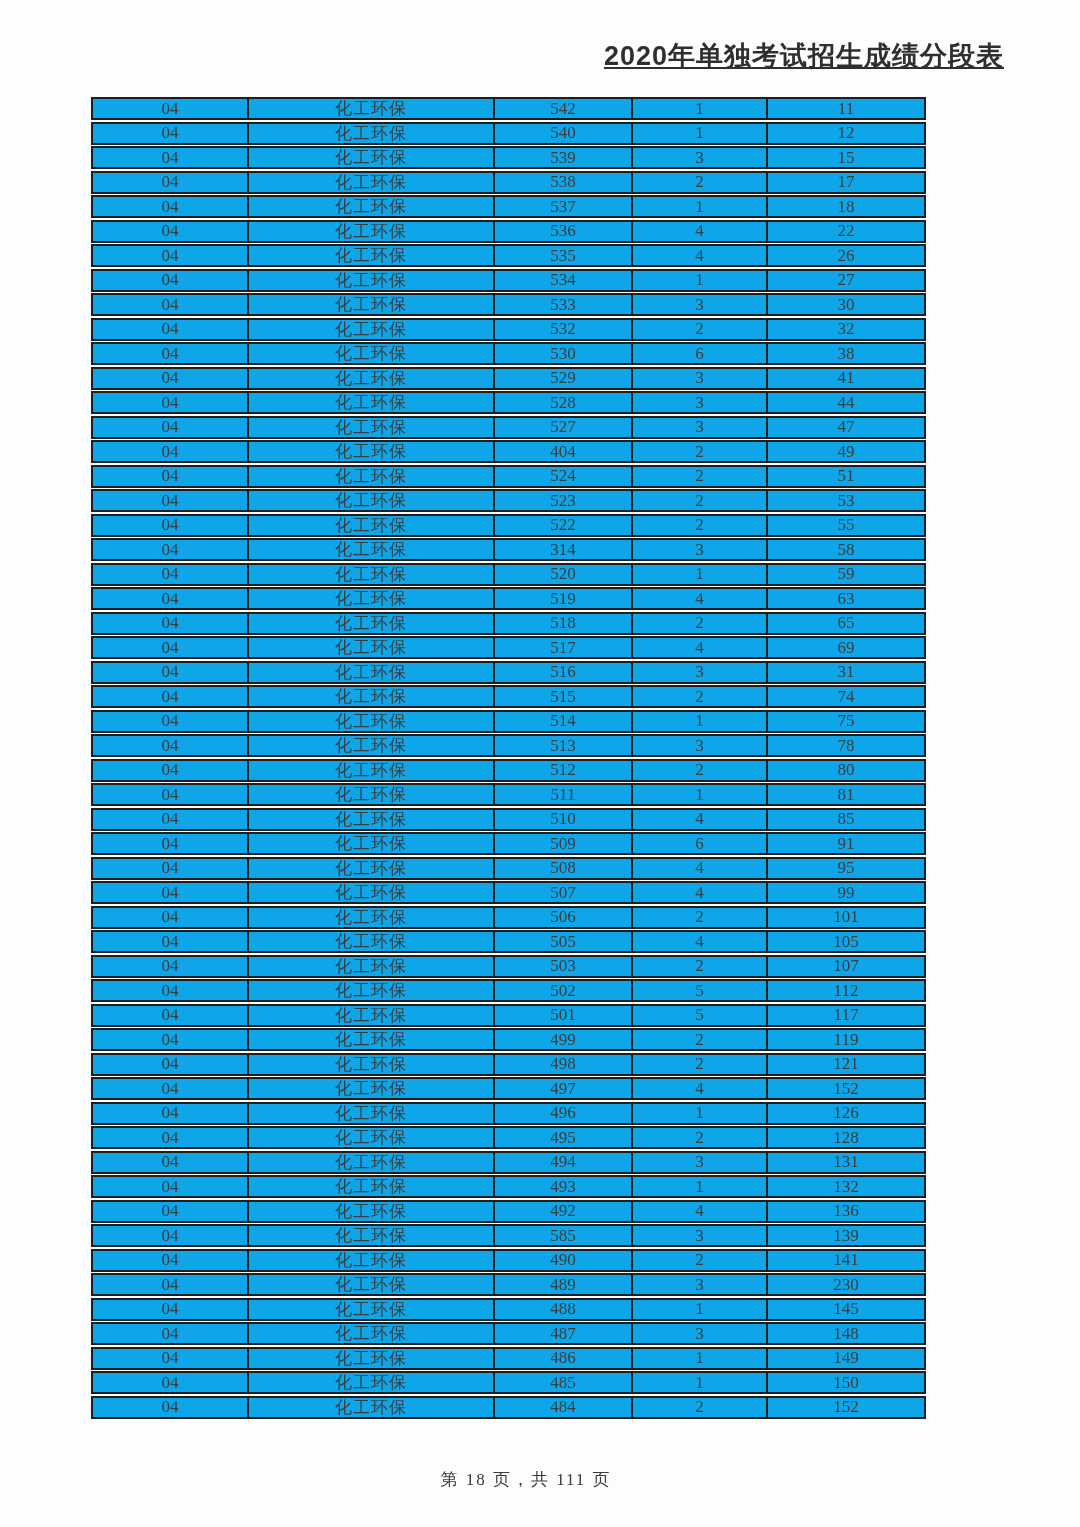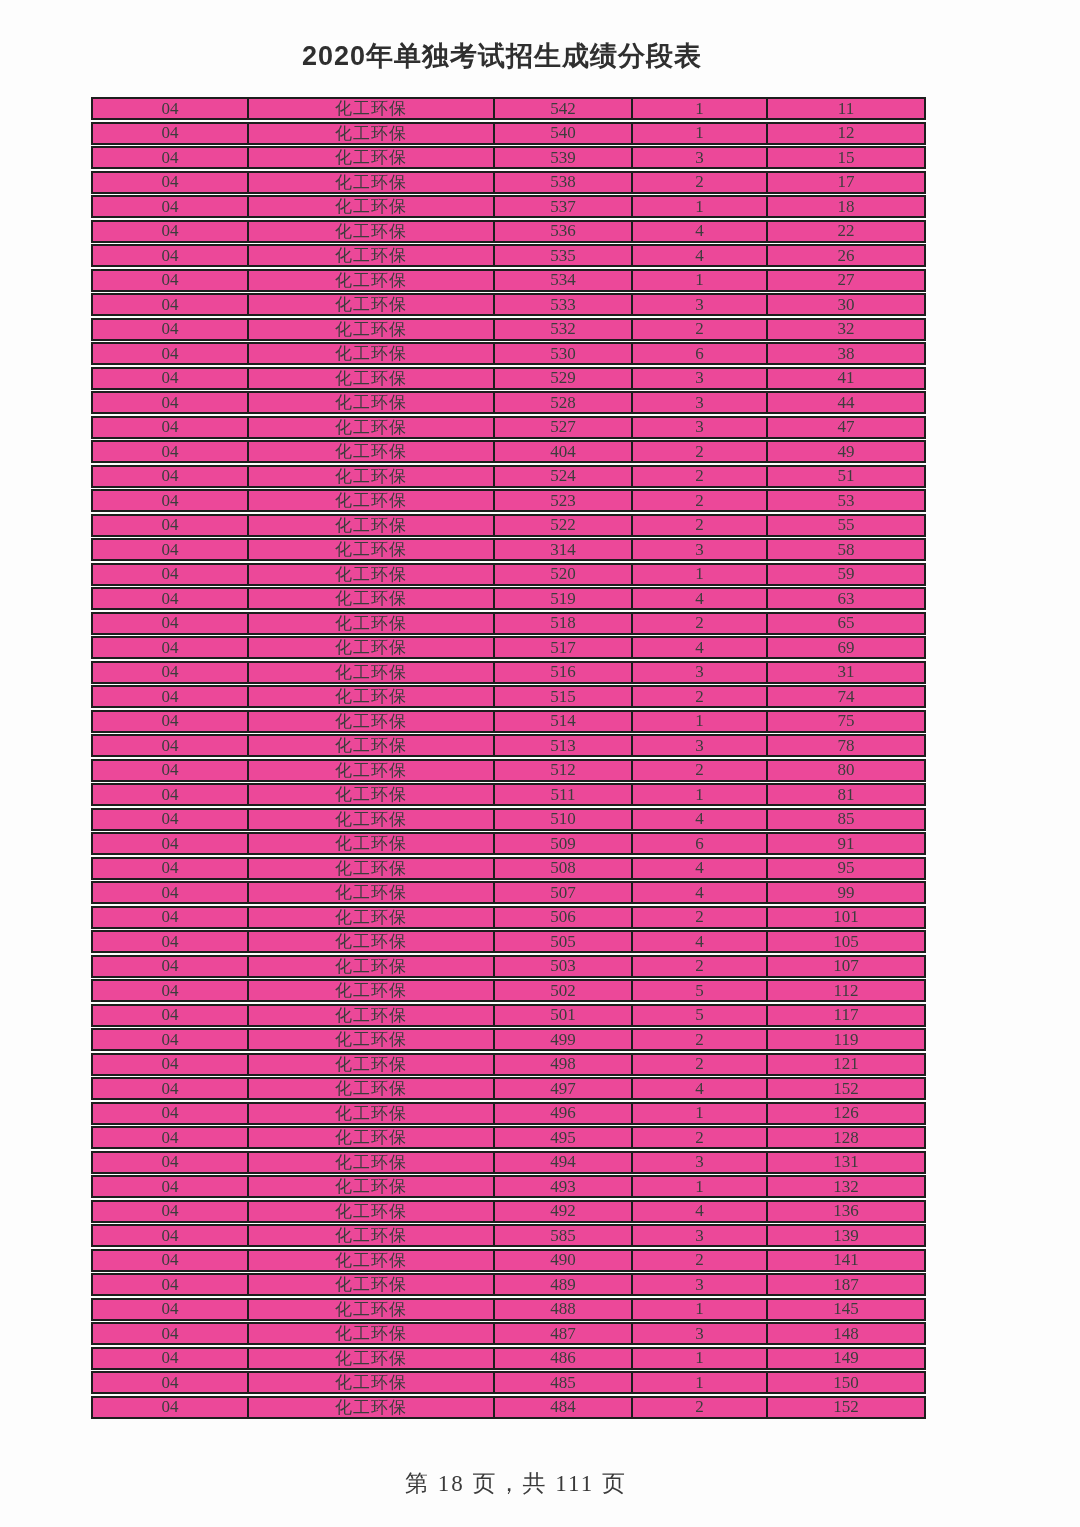--- a/index.html
+++ b/index.html
@@ -12,41 +12,42 @@
     background: #fdfdfd;
     position: relative;
     font-family: "Liberation Serif", serif;
     overflow: hidden;
   }
   .page-title {
     position: absolute;
     top: 38px;
     left: 0;
     width: 1004px;
-    text-align: center;
+    text-align: right;
     font-family: "Liberation Sans", sans-serif;
     font-weight: bold;
     font-size: 27px;
     color: #2f2f2f;
     letter-spacing: 1px;
+    text-decoration: underline;
   }
   .score-table {
     position: absolute;
     left: 91px;
     top: 97px;
     width: 835px;
   }
   .score-row {
     display: grid;
     grid-template-columns: 154px 246px 138px 135px auto;
     box-sizing: border-box;
     border: 2px solid #1e1e1e;
     margin-bottom: 1.5px;
     height: 23px;
-    background: #ec4899;
+    background: #0ea5e9;
   }
   .cell {
     box-sizing: border-box;
     display: flex;
     align-items: center;
     justify-content: center;
     font-size: 17px;
     color: #3d3d3d;
     border-left: 2px solid #1e1e1e;
     overflow: hidden;
@@ -55,24 +56,24 @@
   .cell:first-child {
     border-left: none;
   }
   .cell.major {
     letter-spacing: 1px;
     font-family: Liberation Serif, serif;
   }
   .page-footer {
     position: absolute;
     top: 1468px;
-    left: 8px;
+    left: 18px;
     width: 1016px;
     text-align: center;
-    font-size: 23px;
+    font-size: 17px;
     color: #3a3a3a;
     letter-spacing: 2px;
   }
 </style>
 </head>
 <body>
 
 <div class="page-title">2020年单独考试招生成绩分段表</div>
 
 <div class="score-table">
@@ -459,21 +460,21 @@
     <div class="cell">490</div>
     <div class="cell">2</div>
     <div class="cell">141</div>
   </div>
 
   <div class="score-row">
     <div class="cell">04</div>
     <div class="cell major">化工环保</div>
     <div class="cell">489</div>
     <div class="cell">3</div>
-    <div class="cell">187</div>
+    <div class="cell">230</div>
   </div>
 
   <div class="score-row">
     <div class="cell">04</div>
     <div class="cell major">化工环保</div>
     <div class="cell">488</div>
     <div class="cell">1</div>
     <div class="cell">145</div>
   </div>
 

